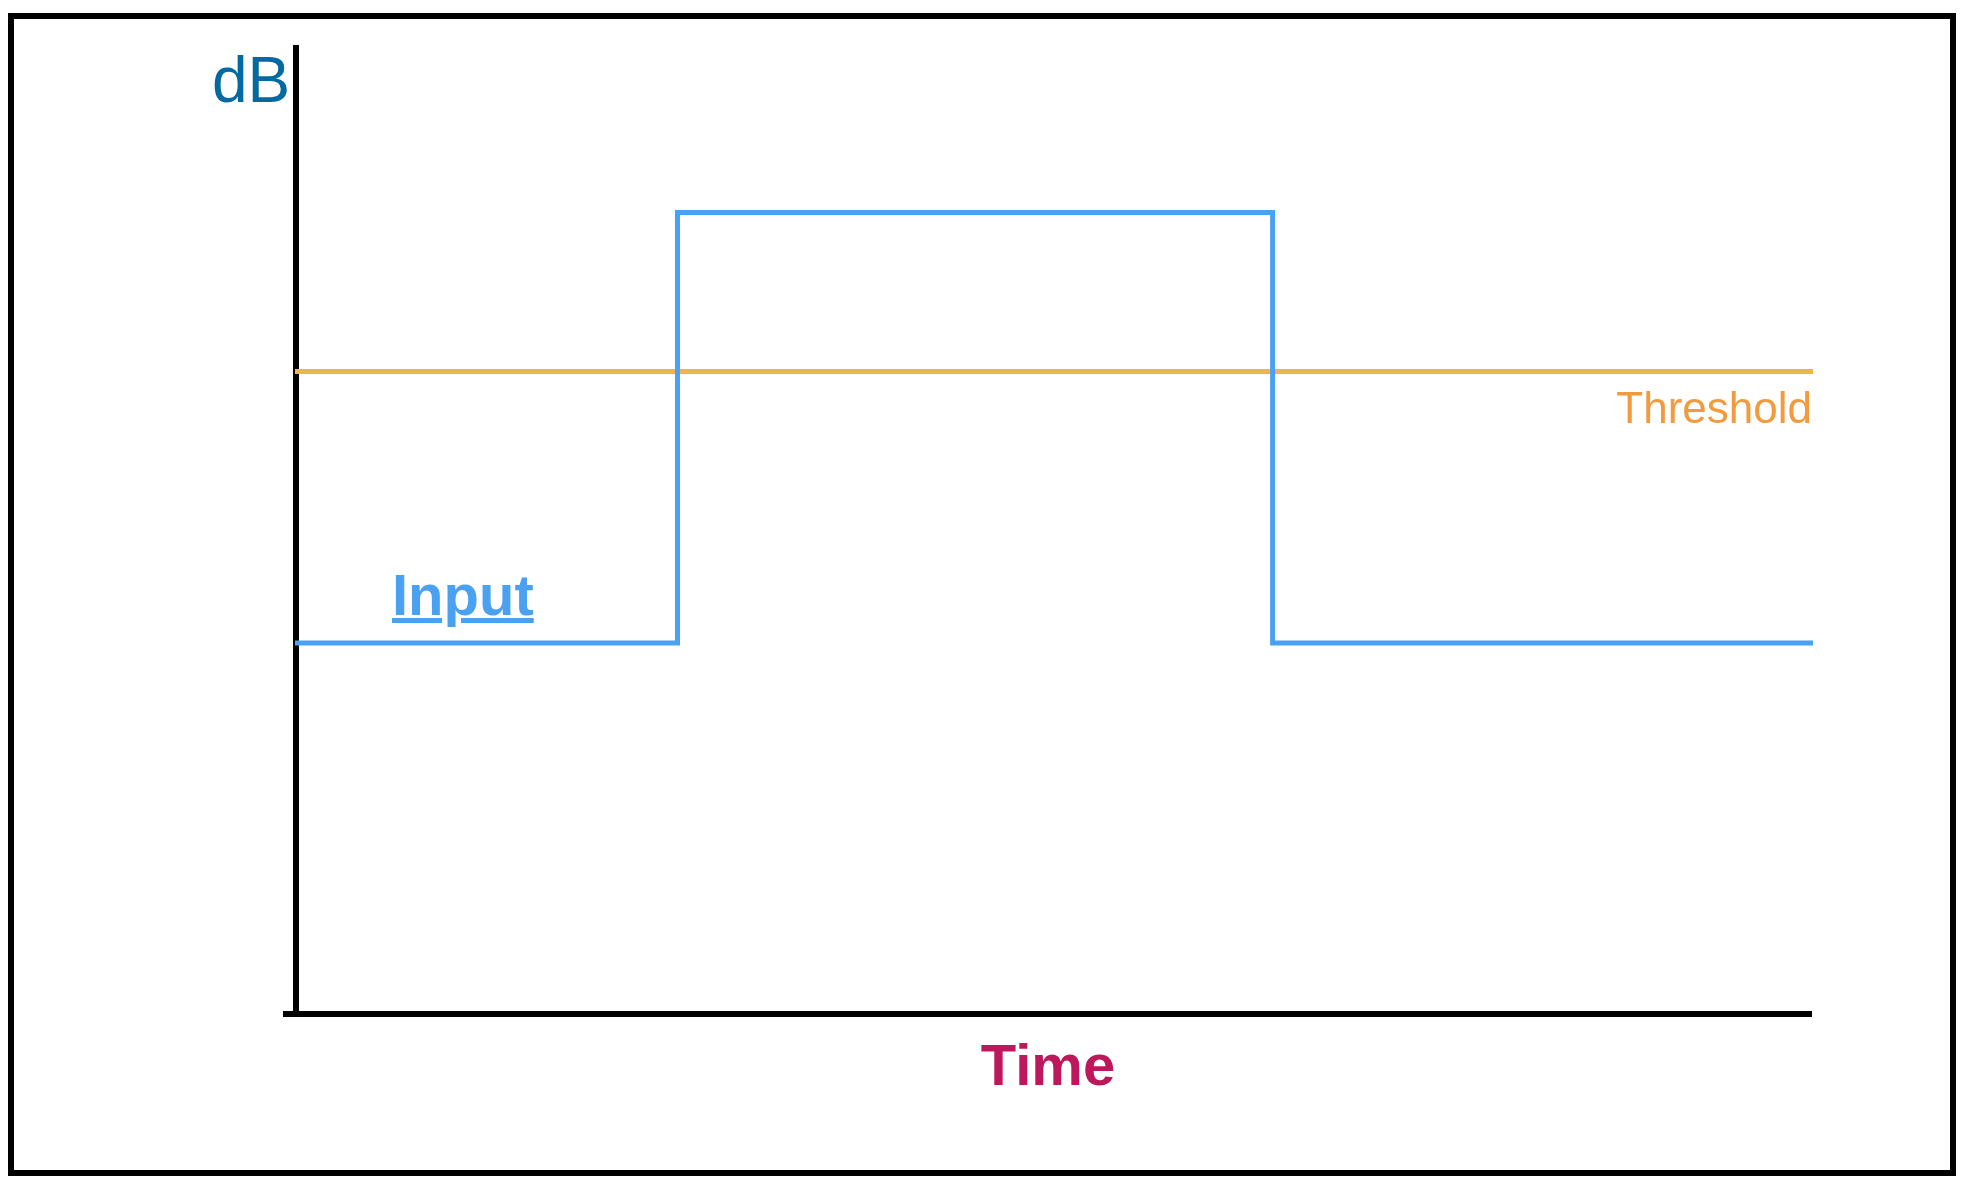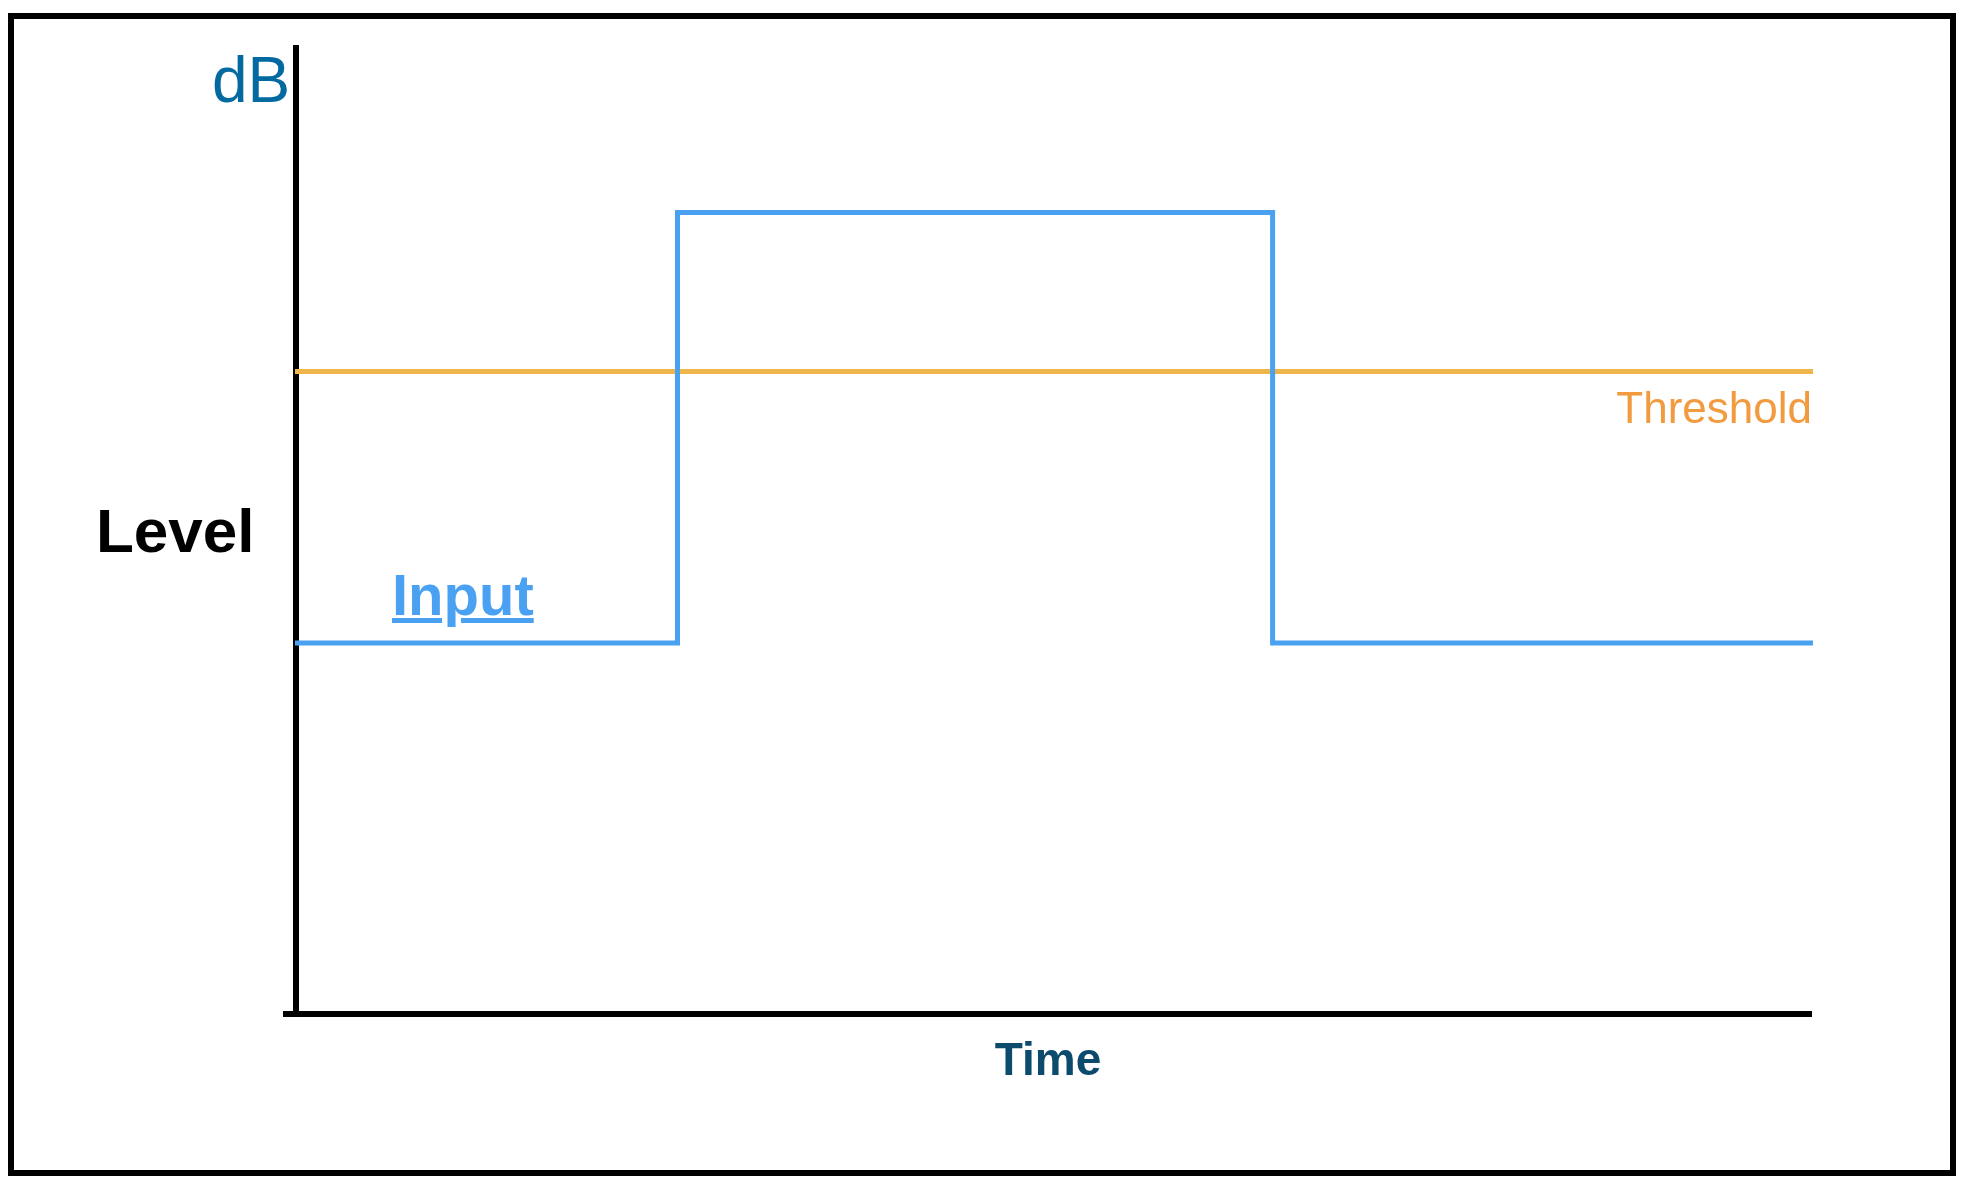--- a/index.html
+++ b/index.html
@@ -37,38 +37,37 @@
     font-size: 58px; font-weight: 700;
   }
   .lbl-threshold {
     right: 156px; top: 386px;
     font-size: 44px; font-weight: 400;
     text-align: left;
   }
   .lbl-time {
     left: 1048px; top: 1036px;
     transform: translateX(-50%);
-    font-size: 46px; font-weight: 700; color: #0c4a6e;
+    font-size: 58px; font-weight: 700; color: #be185d;
   }
 </style>
 </head>
 <body>
 
 <div id="canvas">
   <div class="frame"></div>
 
   <svg id="plot-svg" viewBox="0 0 1968 1190" xmlns="http://www.w3.org/2000/svg">
       <line x1="296" y1="45" x2="296" y2="1017" stroke="#000000" stroke-width="6"></line>
       <line x1="283" y1="1014" x2="1812" y2="1014" stroke="#000000" stroke-width="6"></line>
       <polyline points="295.0,371.6 1813.0,371.6" fill="none" stroke="#EEB54A" stroke-width="5" stroke-linejoin="miter" stroke-linecap="butt"></polyline>
       <polyline points="295.0,642.9 677.5,642.9 677.5,212.6 1272.6,212.6 1272.6,642.9 1813.0,642.9" fill="none" stroke="#4AA1F2" stroke-width="5" stroke-linejoin="miter" stroke-linecap="butt"></polyline>
     </svg>
 
   <div class="label lbl-db">dB</div>
 
-  <div class="label lbl-level">Level</div>
 
   <div class="label lbl-input" style="color: rgb(74, 161, 242); text-decoration: underline;">Input</div>
 
   <div class="label lbl-threshold" style="color: rgb(241, 155, 62);">Threshold</div>
 
   <div class="label lbl-time">Time</div>
 </div>
 
 </body></html>

